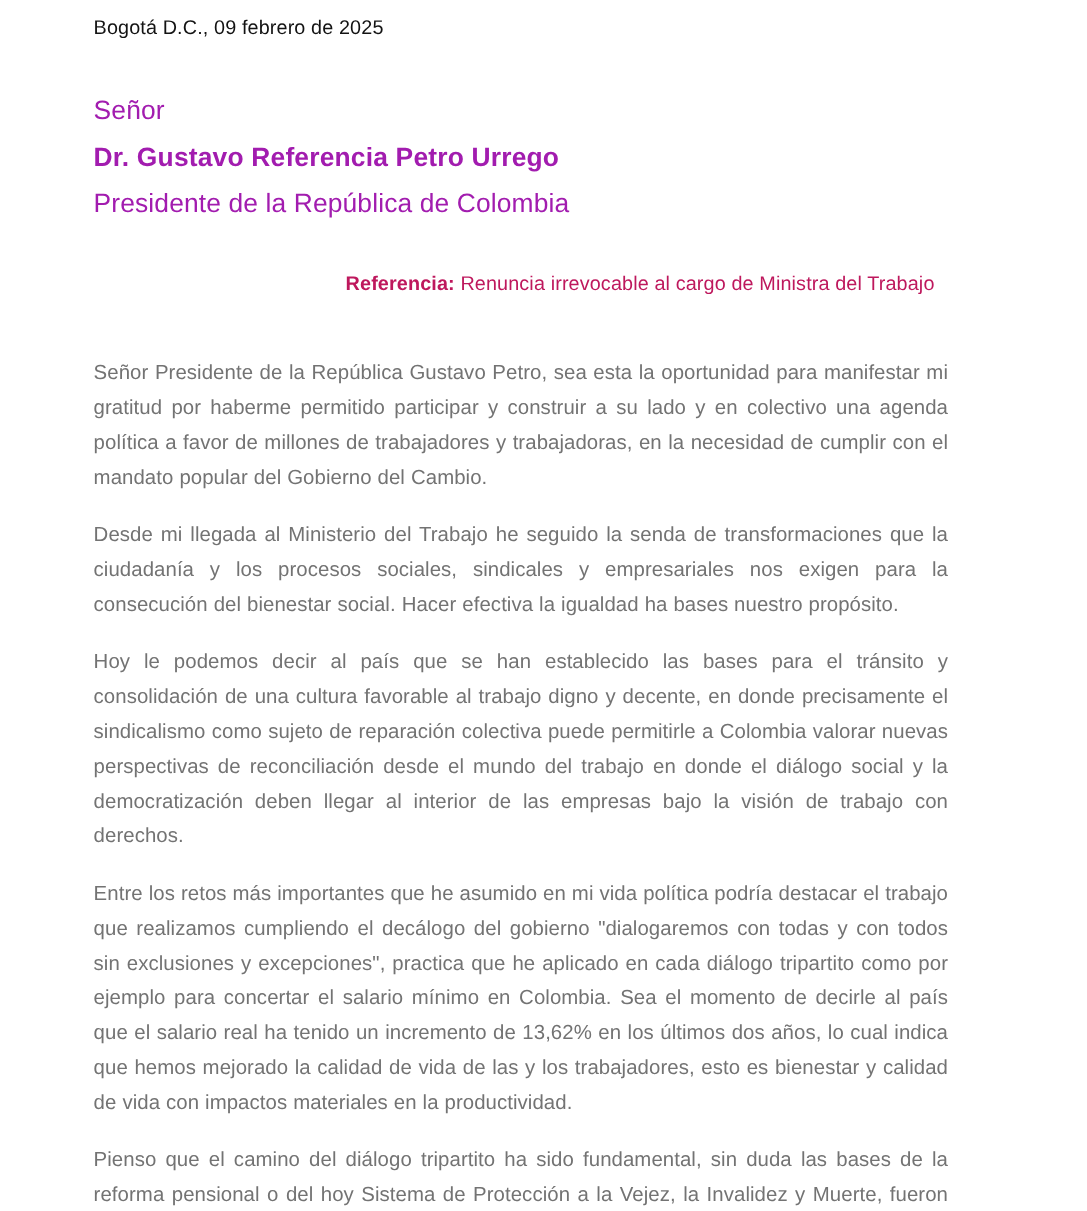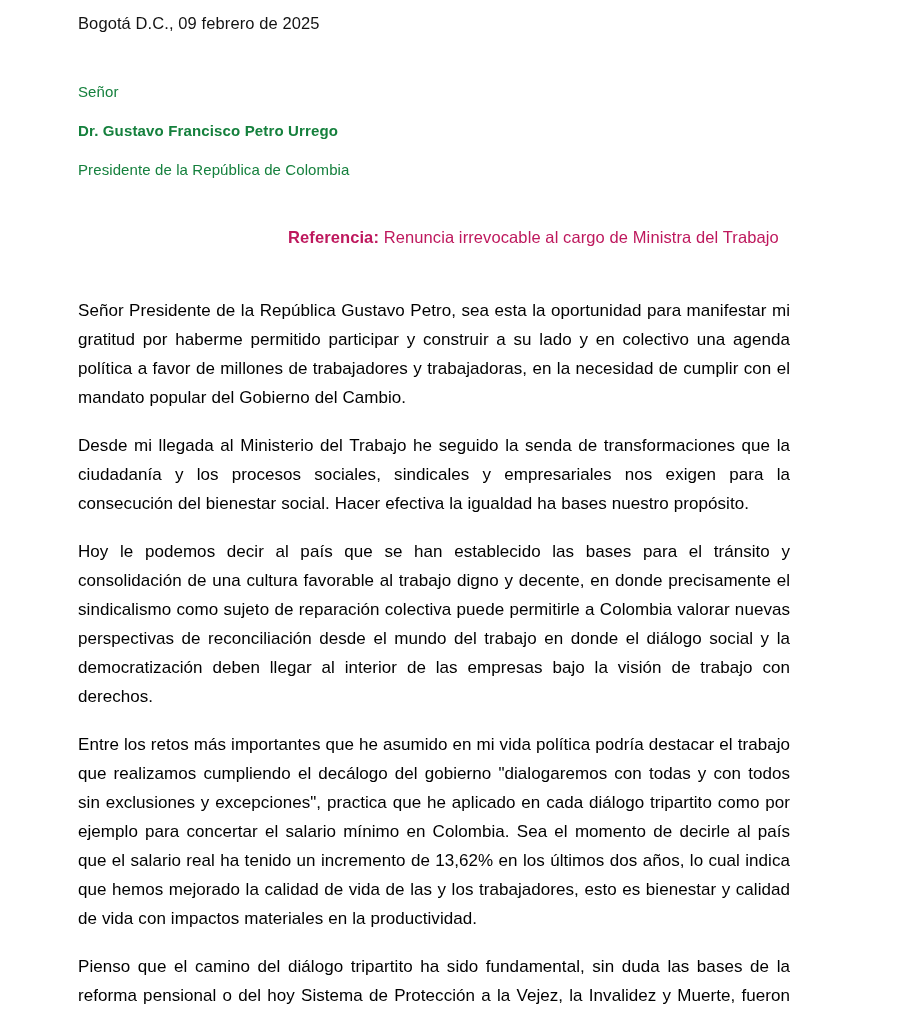--- a/index.html
+++ b/index.html
@@ -39,24 +39,24 @@
     color: #131313;
     padding-top: 12px;
   }
 
   
   .addressee {
     margin-top: 47px;
   }
 
   .addressee-line {
-    font-size: 15px;
+    font-size: 22px;
     line-height: 22px;
     letter-spacing: 0.1px;
-    color: #15803d;
+    color: #a21caf;
     margin-bottom: 17px;
   }
 
   .addressee-line.is-bold {
     font-weight: 700;
     letter-spacing: 0.15px;
   }
 
   .addressee-line:last-child {
     margin-bottom: 16px;
@@ -86,39 +86,39 @@
     margin-top: 47px;
   }
 
   .body-copy p {
     margin: 0 0 19px 0;
     font-size: 17px;
     line-height: 29px;
     letter-spacing: 0.05px;
     text-align: justify;
     text-justify: inter-word;
-    color: #000000;
+    color: #737373;
     word-spacing: 0.2px;
   }
 
   .body-copy p:last-child {
     margin-bottom: 0;
   }
 </style>
 </head>
 <body>
 
 <div class="page">
   <div class="sheet">
 
     <div class="date-line">Bogotá D.C., 09 febrero de 2025</div>
 
     <div class="addressee">
       <div class="addressee-line">Señor</div>
-      <div class="addressee-line is-bold">Dr. Gustavo Francisco Petro Urrego</div>
+      <div class="addressee-line is-bold">Dr. Gustavo Referencia Petro Urrego</div>
       <div class="addressee-line">Presidente de la República de Colombia</div>
     </div>
 
     <div class="reference">
       <span class="ref-label">Referencia:</span>
       <span class="ref-value">Renuncia irrevocable al cargo de Ministra del Trabajo</span>
     </div>
 
     <div class="body-copy">
       <p>Señor Presidente de la República Gustavo Petro, sea esta la oportunidad para manifestar mi gratitud por haberme permitido participar y construir a su lado y en colectivo una agenda política a favor de millones de trabajadores y trabajadoras, en la necesidad de cumplir con el mandato popular del Gobierno del Cambio.</p>

